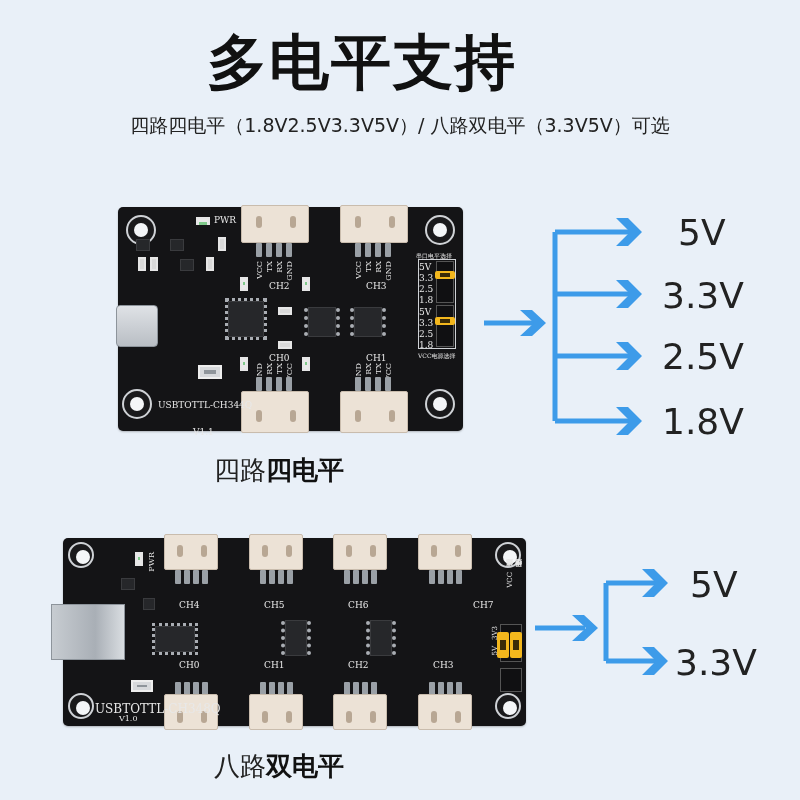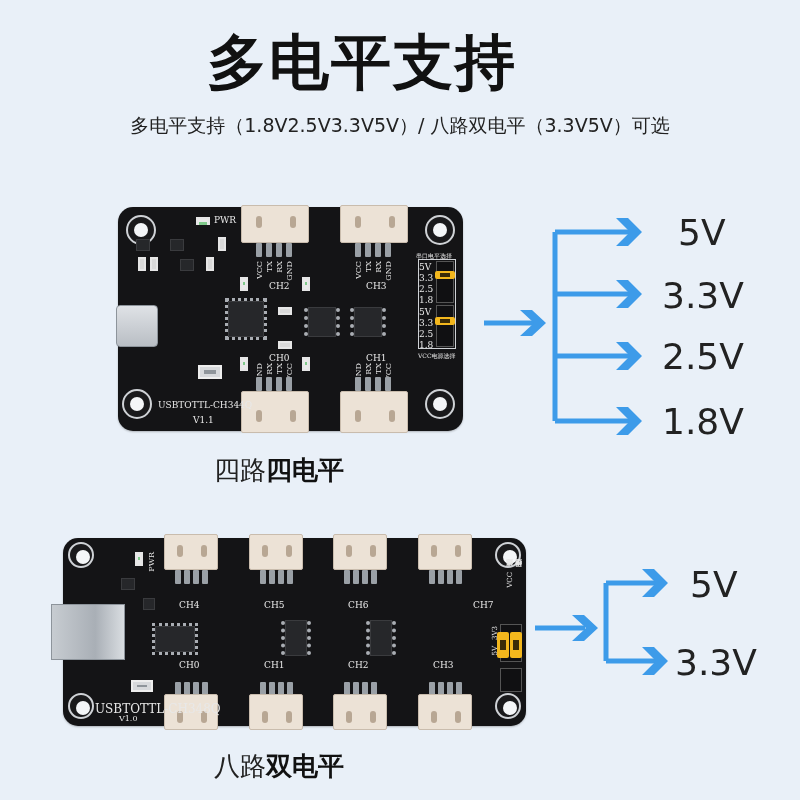--- a/index.html
+++ b/index.html
@@ -3,21 +3,21 @@
 <meta charset="utf-8">
 <style>
   * { box-sizing: border-box; margin: 0; padding: 0; }
   html, body { width: 800px; height: 800px; overflow: hidden; }
   body { background: #e9f0f8; font-family: "DejaVu Sans", "Liberation Sans", sans-serif; position: relative; color: #222; }
 
   .title { position: absolute; top: 26px; left: 0; width: 724px; text-align: center; font-size: 60px; font-weight: bold; color: #111; letter-spacing: 2px; line-height: 72px; }
   .subtitle { position: absolute; top: 112px; left: 0; width: 800px; text-align: center; font-size: 19px; color: #222; line-height: 26px; }
 
   
-  .pcb { position: absolute; background: #141416; border-radius: 15px; box-shadow: 0 1px 2px rgba(0,0,0,0.25); overflow: visible; }
+  .pcb { position: absolute; background: #141416; border-radius: 5px; box-shadow: 0 1px 2px rgba(0,0,0,0.25); overflow: visible; }
   .pcb .hole { position: absolute; width: 30px; height: 30px; border-radius: 50%; border: 2px solid #cfd2d6; background: #1a1a1c; }
   .pcb .hole::after { content: ""; position: absolute; left: 6px; top: 6px; width: 14px; height: 14px; border-radius: 50%; background: #f4f6f8; }
   .conn { position: absolute; background: #ece2d6; border: 1px solid #c9bcad; border-radius: 2px; }
   .conn .slot { position: absolute; width: 6px; height: 12px; border-radius: 3px; background: #b8a794; top: 10px; }
   .pins { position: absolute; display: flex; gap: 4px; }
   .pins i { display: block; width: 6px; height: 14px; background: #9aa0a6; border-radius: 1px; }
   .silk { position: absolute; color: #e8e8e8; font-family: "DejaVu Serif", "Liberation Serif", serif; font-size: 9px; line-height: 10px; white-space: nowrap; }
   .silk.v { writing-mode: vertical-rl; transform: rotate(180deg); font-size: 8px; }
   .chip { position: absolute; background: #26272a; border: 1px solid #3a3b3e; }
   .chip.qfp::before { content: ""; position: absolute; inset: -4px; border: 3px dotted #a9adb3; }
@@ -39,21 +39,21 @@
   .arrow-svg { position: absolute; overflow: visible; }
   .vlabel { position: absolute; font-size: 36px; color: #222; line-height: 40px; font-family: "DejaVu Sans", "Liberation Sans", sans-serif; }
 
   .caption { position: absolute; font-size: 26px; color: #222; line-height: 32px; }
   .caption b { font-weight: bold; color: #111; }
 </style>
 </head>
 <body>
 
 <h1 class="title">多电平支持</h1>
-<p class="subtitle">多电平支持（1.8V2.5V3.3V5V）/ 八路双电平（3.3V5V）可选</p>
+<p class="subtitle">四路四电平（1.8V2.5V3.3V5V）/ 八路双电平（3.3V5V）可选</p>
 
 <div class="pcb" style="left:118px; top:207px; width:345px; height:224px;">
   <div class="hole" style="left:8px; top:8px;"></div>
   <div class="hole" style="left:307px; top:8px;"></div>
   <div class="hole" style="left:4px; top:182px;"></div>
   <div class="hole" style="left:307px; top:182px;"></div>
 
   <div class="smd led" style="left:78px; top:10px;"></div>
   <span class="silk" style="left:96px; top:8px;">PWR</span>
 
@@ -154,21 +154,21 @@
       <i></i>
     </div>
   <div class="conn" style="left:222px; top:184px; width:68px; height:42px;">
     <span class="slot" style="left:14px; top:18px;"></span>
       <span class="slot" style="left:48px; top:18px;"></span>
   </div>
 
   <div class="xtal" style="left:80px; top:158px; width:24px; height:14px;"></div>
 
   <span class="silk" style="left:40px; top:193px;">USBTOTTL-CH344Q</span>
-  <span class="silk" style="left:75px; top:208px;">V1.1</span>
+  <span class="silk" style="left:75px; top:220px;">V1.1</span>
 </div>
 
 <svg class="arrow-svg" style="left:0; top:0;" width="800" height="800" viewBox="0 0 800 800">
   <g fill="none" stroke="#3d9be9" stroke-width="5" stroke-linejoin="round">
     <line x1="484" y1="323" x2="538" y2="323"></line>
     <path d="M555 232 L555 421"></path>
     <line x1="555" y1="232" x2="630" y2="232"></line>
     <line x1="555" y1="294" x2="630" y2="294"></line>
     <line x1="555" y1="356" x2="630" y2="356"></line>
     <line x1="555" y1="421" x2="630" y2="421"></line>

